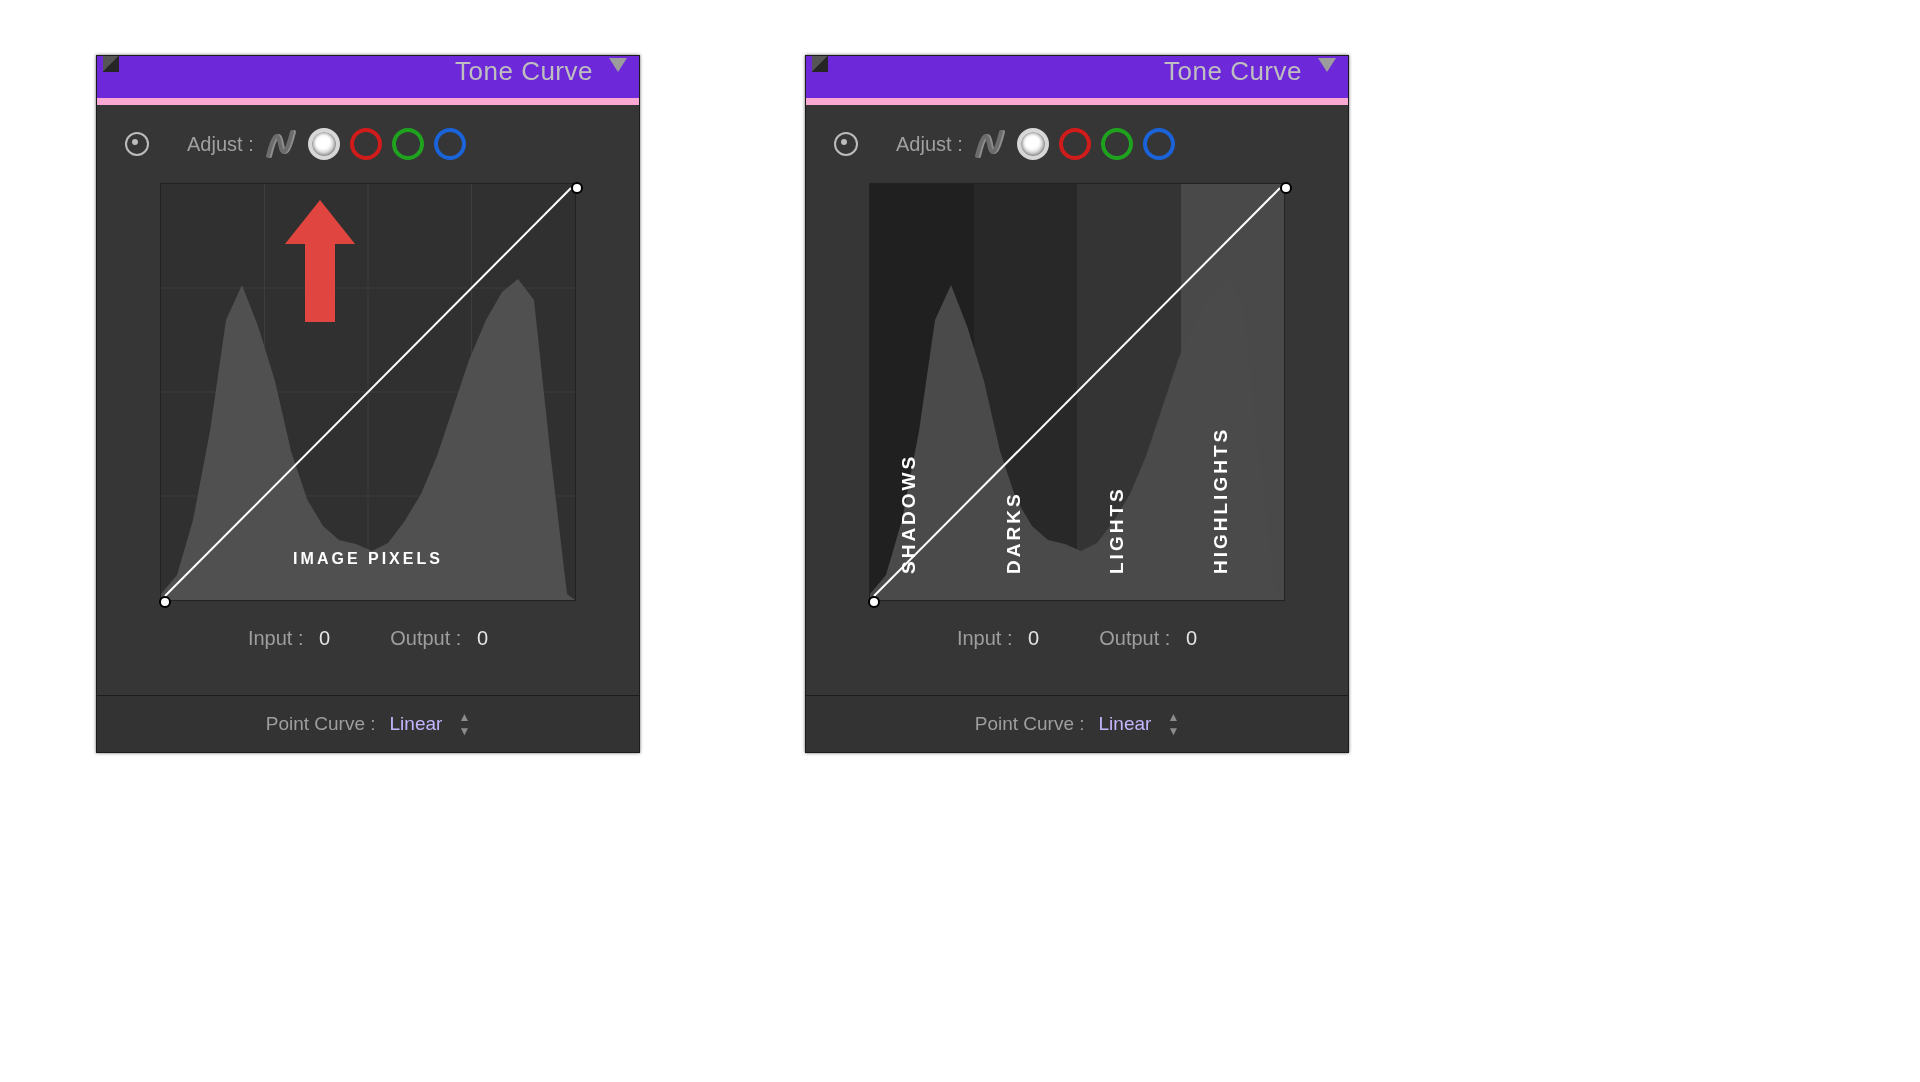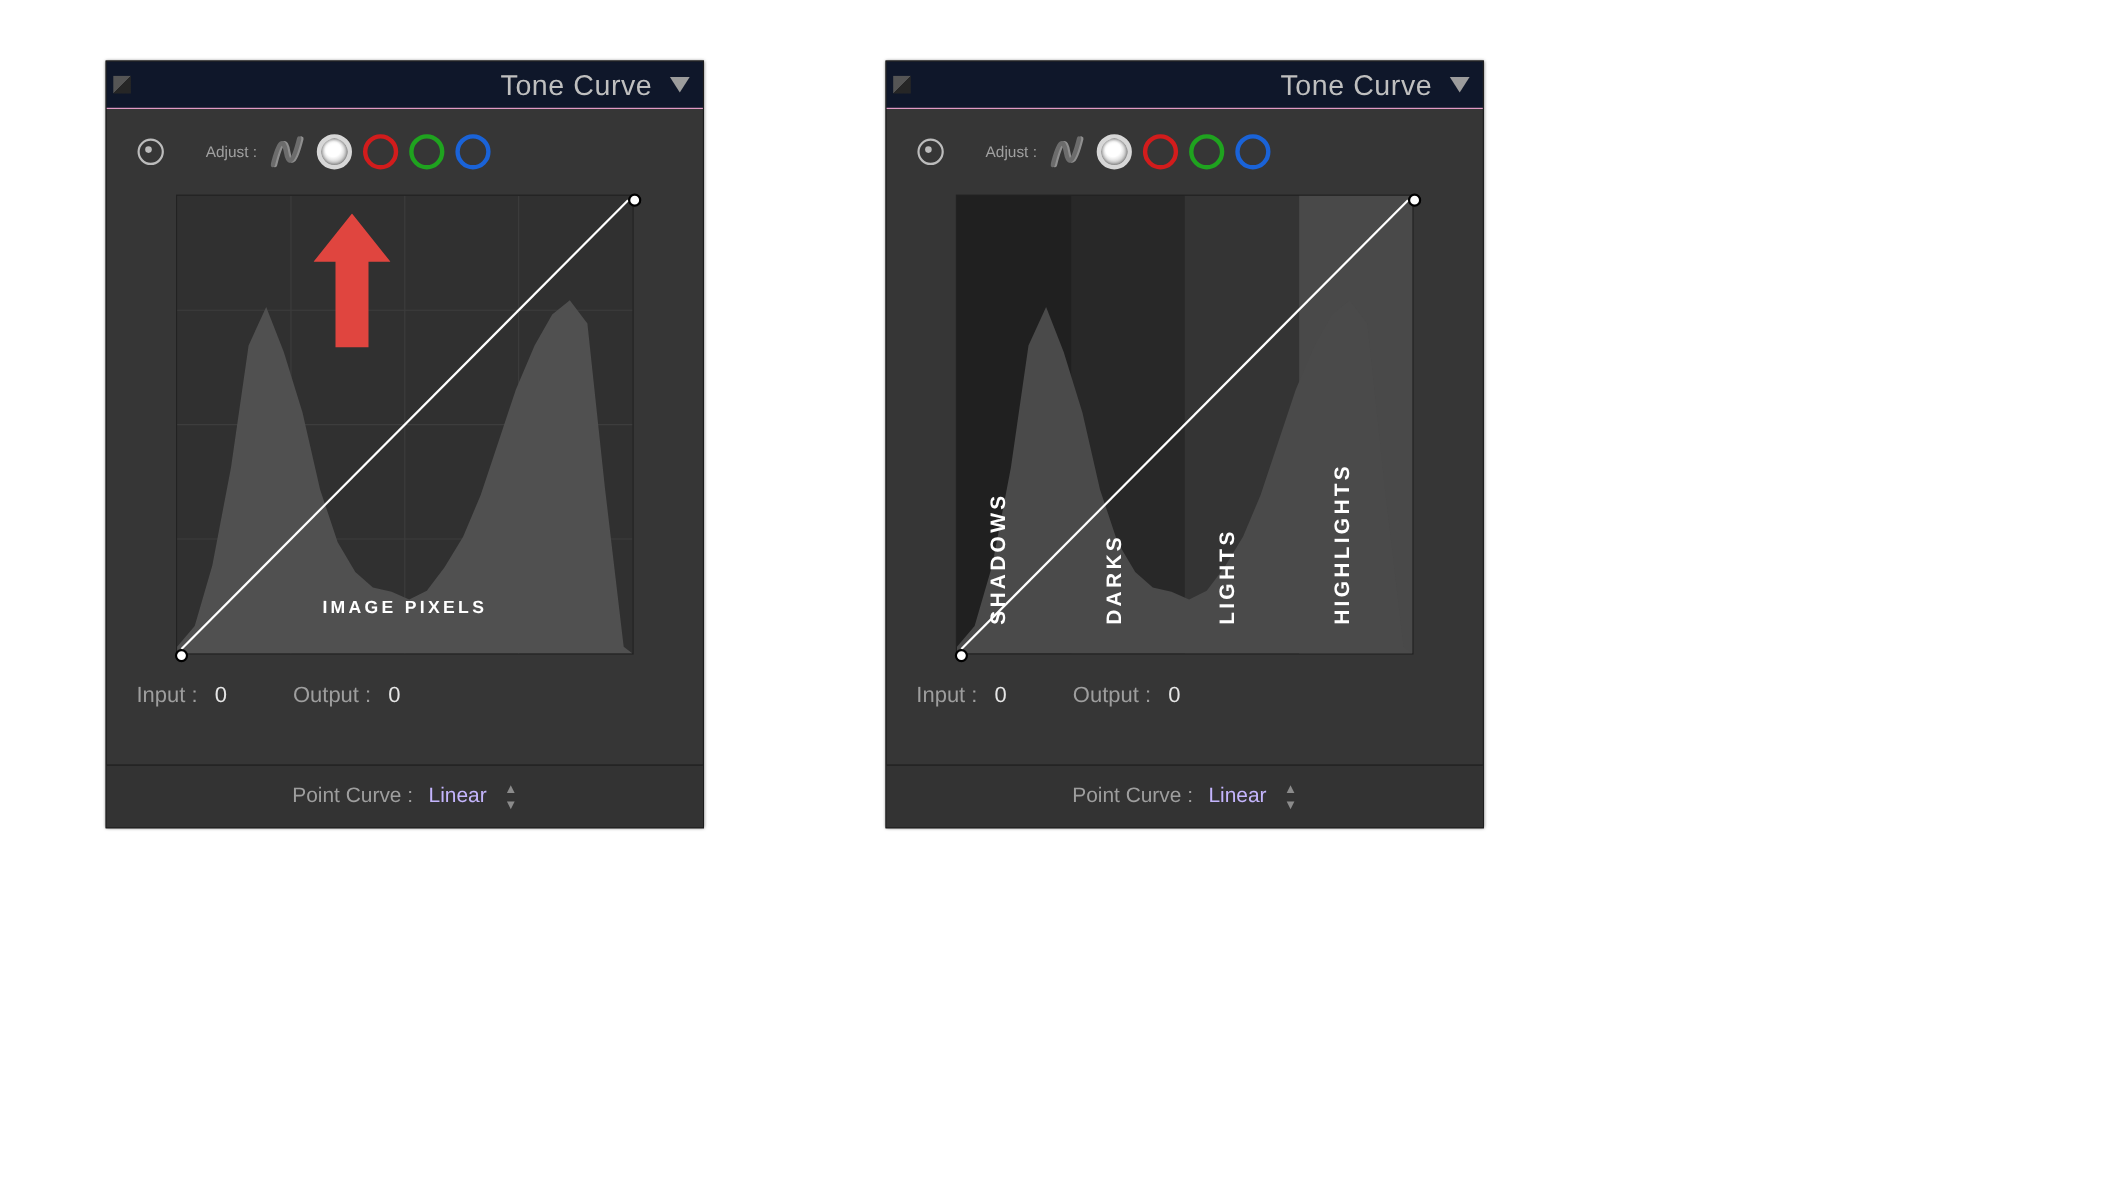--- a/index.html
+++ b/index.html
@@ -24,24 +24,23 @@
     background: #363636;
     border: 1px solid #1c1c1c;
     box-shadow: 0 0 3px rgba(0,0,0,.6);
   }
   .panel.left  { left: 96px;  top: 55px; }
   .panel.right { left: 805px; top: 55px; }
 
   
   .panel-header {
     height: 42px;
-    background: #0f172a;
-    border-bottom: 1px solid #f9a8d4;
+    background: #6d28d9;
+    border-bottom: 7px solid #f9a8d4;
     display: flex;
-    align-items: center;
     padding: 0 10px 0 6px;
   }
   .panel-grip {
     width: 16px; height: 16px;
     background: linear-gradient(135deg,#555 0%,#555 50%,#262626 50%,#262626 100%);
     margin-right: auto;
   }
   .panel-title {
     font-size: 26px;
     font-weight: 300;
@@ -68,21 +67,21 @@
     position: relative;
   }
   .target-tool::after{
     content:"";
     position:absolute;
     left:5px;top:5px;width:6px;height:6px;border-radius:50%;
     background:#bcbcbc;
   }
   .adjust-label {
     margin-left: 28px;
-    font-size: 14px;
+    font-size: 20px;
     color: #a0a0a0;
   }
   .channel-buttons { display:flex; gap:10px; margin-left:2px;}
   .chan {
     width: 32px; height: 32px;
     border-radius: 50%;
     border: 4px solid;
     background: transparent;
     box-sizing: border-box;
   }
@@ -151,24 +150,23 @@
   }
 
   .arrow-red {
     position:absolute;
     left: 124px; top: 16px;
     pointer-events:none;
   }
 
   
   .io-row{
-    display:flex;justify-content:flex-start;gap:60px;
+    display:flex;justify-content:center;gap:60px;
     font-size:20px;color:#9e9e9e;
     margin-top: 26px;
-    padding-left: 27px;
   }
   .io-row .val{ color:#e5e5e5; margin-left:10px;}
 
   
   .panel-footer{
     position:absolute; left:0; right:0; bottom:0;
     height:56px;
     border-top:1px solid #1c1c1c;
     background:#333333;
     display:flex;align-items:center;justify-content:center;

